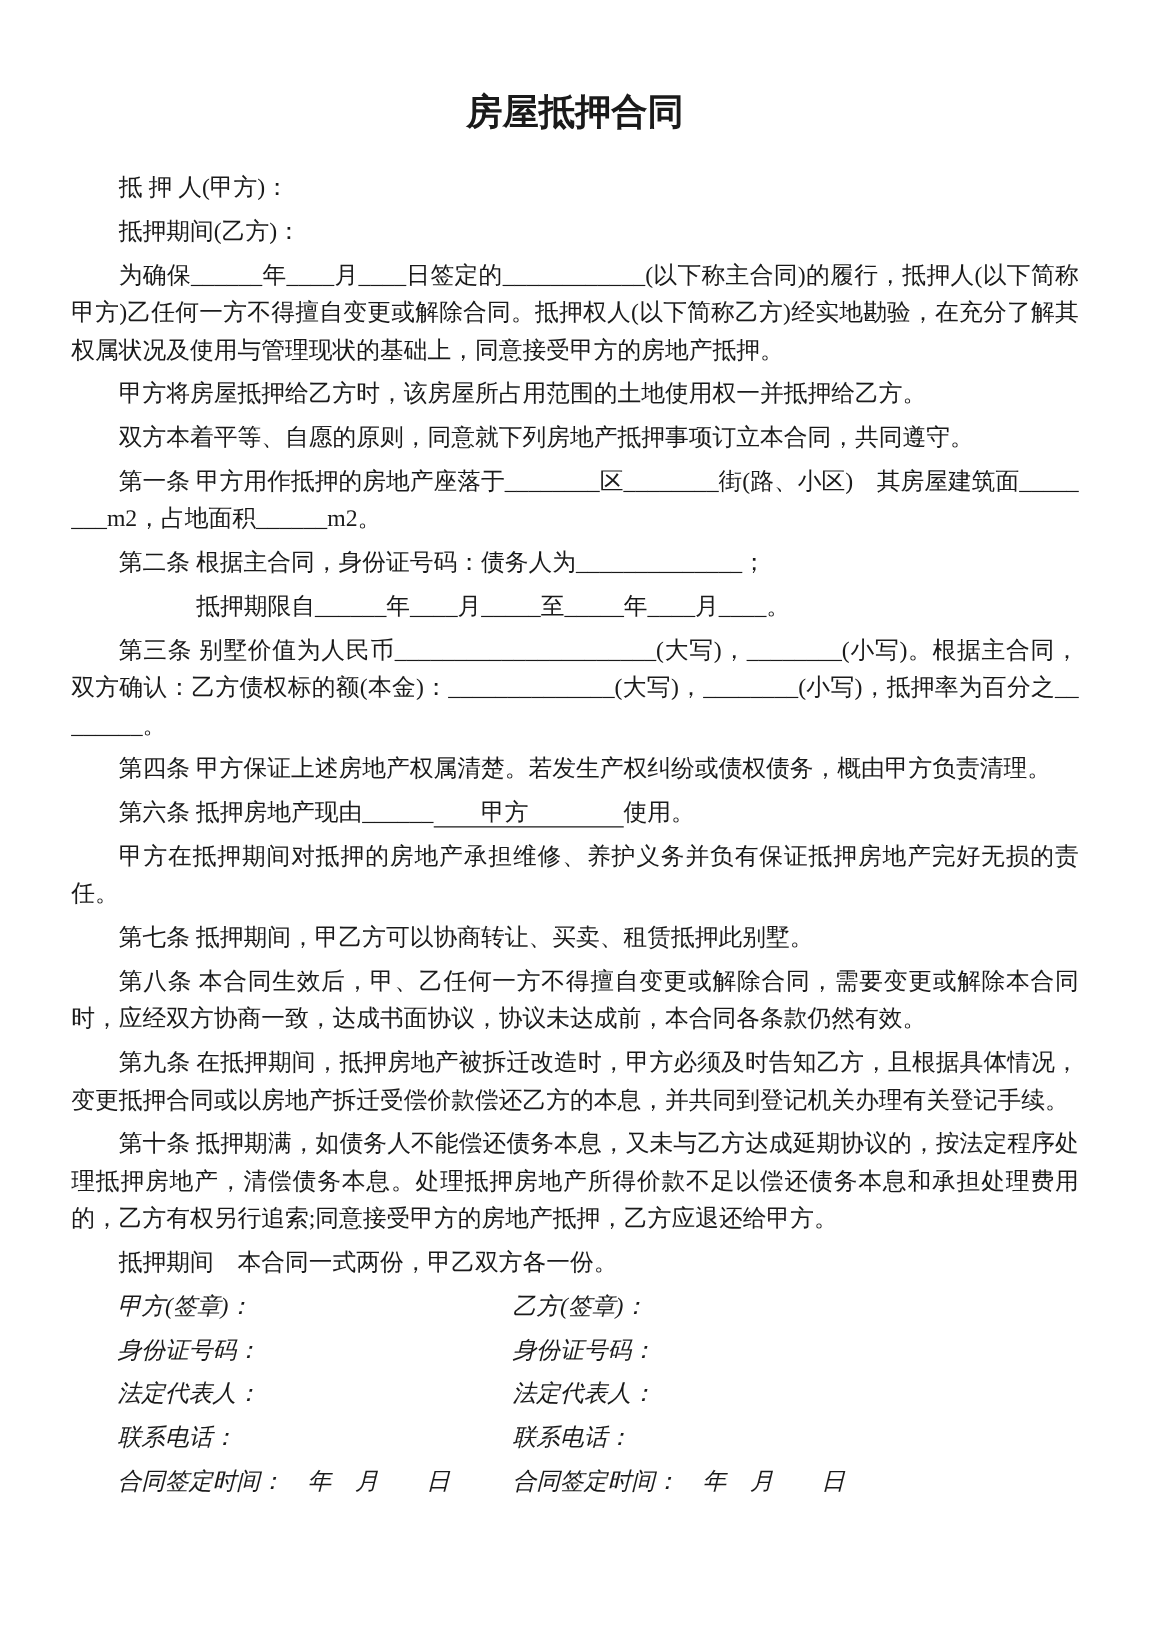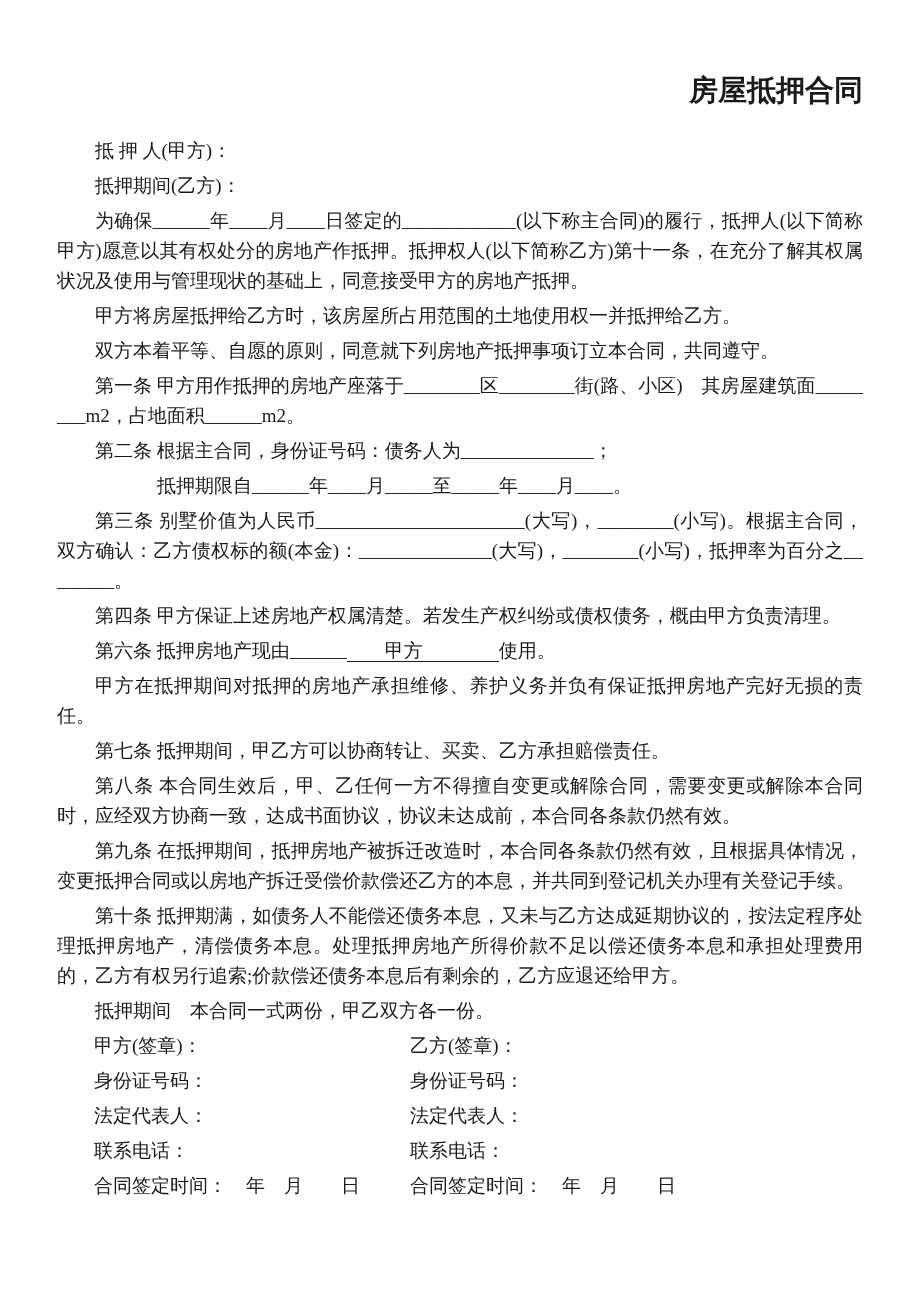--- a/index.html
+++ b/index.html
@@ -9,21 +9,21 @@
     box-sizing: border-box;
     padding: 72px 57px 0 57px;
     background: #ffffff;
     color: #1a1a1a;
     font-family: "Liberation Serif", "DejaVu Serif", serif;
     font-size: 19px;
     line-height: 30px;
     overflow: hidden;
   }
   .title {
-    text-align: right;
+    text-align: center;
     font-size: 29px;
     line-height: 36px;
     font-weight: 700;
     margin: 0 0 28px 0;
   }
   .para {
     margin: 5px 0;
     text-indent: 38px;
     text-align: justify;
     word-break: break-all;
@@ -32,50 +32,51 @@
   .ul {
     border-bottom: 1px solid #1a1a1a;
     text-decoration: none;
   }
   .sig { margin-top: 5px; }
   .sig-row {
     display: flex;
     margin: 5px 0;
     line-height: 30px;
     padding-left: 37px;
+    font-style: italic;
   }
   .sig-left { width: 316px; }
   .sig-right { flex: 1; }
 </style>
 </head>
 <body>
 
 <div class="page">
 
   <h1 class="title">房屋抵押合同</h1>
 
   <p class="para">抵 押 人(甲方)：</p>
   <p class="para">抵押期间(乙方)：</p>
 
-  <p class="para">为确保______年____月____日签定的____________(以下称主合同)的履行，抵押人(以下简称甲方)愿意以其有权处分的房地产作抵押。抵押权人(以下简称乙方)第十一条，在充分了解其权属状况及使用与管理现状的基础上，同意接受甲方的房地产抵押。</p>
+  <p class="para">为确保______年____月____日签定的____________(以下称主合同)的履行，抵押人(以下简称甲方)乙任何一方不得擅自变更或解除合同。抵押权人(以下简称乙方)经实地勘验，在充分了解其权属状况及使用与管理现状的基础上，同意接受甲方的房地产抵押。</p>
   <p class="para">甲方将房屋抵押给乙方时，该房屋所占用范围的土地使用权一并抵押给乙方。</p>
   <p class="para">双方本着平等、自愿的原则，同意就下列房地产抵押事项订立本合同，共同遵守。</p>
   <p class="para">第一条 甲方用作抵押的房地产座落于________区________街(路、小区)　其房屋建筑面________m2，占地面积______m2。</p>
   <p class="para">第二条 根据主合同，身份证号码：债务人为______________；</p>
   <p class="para deep">抵押期限自______年____月_____至_____年____月____。</p>
   <p class="para">第三条 别墅价值为人民币______________________(大写)，________(小写)。根据主合同，双方确认：乙方债权标的额(本金)：______________(大写)，________(小写)，抵押率为百分之________。</p>
   <p class="para">第四条 甲方保证上述房地产权属清楚。若发生产权纠纷或债权债务，概由甲方负责清理。</p>
 
   <p class="para"><span>第六条 抵押房地产现由</span><span>______</span><span class="ul">　　甲方　　　　</span><span>使用。</span></p>
 
   <p class="para">甲方在抵押期间对抵押的房地产承担维修、养护义务并负有保证抵押房地产完好无损的责任。</p>
-  <p class="para">第七条 抵押期间，甲乙方可以协商转让、买卖、乙方承担赔偿责任。</p>
+  <p class="para">第七条 抵押期间，甲乙方可以协商转让、买卖、租赁抵押此别墅。</p>
   <p class="para">第八条 本合同生效后，甲、乙任何一方不得擅自变更或解除合同，需要变更或解除本合同时，应经双方协商一致，达成书面协议，协议未达成前，本合同各条款仍然有效。</p>
-  <p class="para">第九条 在抵押期间，抵押房地产被拆迁改造时，本合同各条款仍然有效，且根据具体情况，变更抵押合同或以房地产拆迁受偿价款偿还乙方的本息，并共同到登记机关办理有关登记手续。</p>
-  <p class="para">第十条 抵押期满，如债务人不能偿还债务本息，又未与乙方达成延期协议的，按法定程序处理抵押房地产，清偿债务本息。处理抵押房地产所得价款不足以偿还债务本息和承担处理费用的，乙方有权另行追索;价款偿还债务本息后有剩余的，乙方应退还给甲方。</p>
+  <p class="para">第九条 在抵押期间，抵押房地产被拆迁改造时，甲方必须及时告知乙方，且根据具体情况，变更抵押合同或以房地产拆迁受偿价款偿还乙方的本息，并共同到登记机关办理有关登记手续。</p>
+  <p class="para">第十条 抵押期满，如债务人不能偿还债务本息，又未与乙方达成延期协议的，按法定程序处理抵押房地产，清偿债务本息。处理抵押房地产所得价款不足以偿还债务本息和承担处理费用的，乙方有权另行追索;同意接受甲方的房地产抵押，乙方应退还给甲方。</p>
   <p class="para">抵押期间　本合同一式两份，甲乙双方各一份。</p>
 
   <div class="sig">
     <div class="sig-row">
       <div class="sig-left">甲方(签章)：</div>
       <div class="sig-right">乙方(签章)：</div>
     </div>
     <div class="sig-row">
       <div class="sig-left">身份证号码：</div>
       <div class="sig-right">身份证号码：</div>

